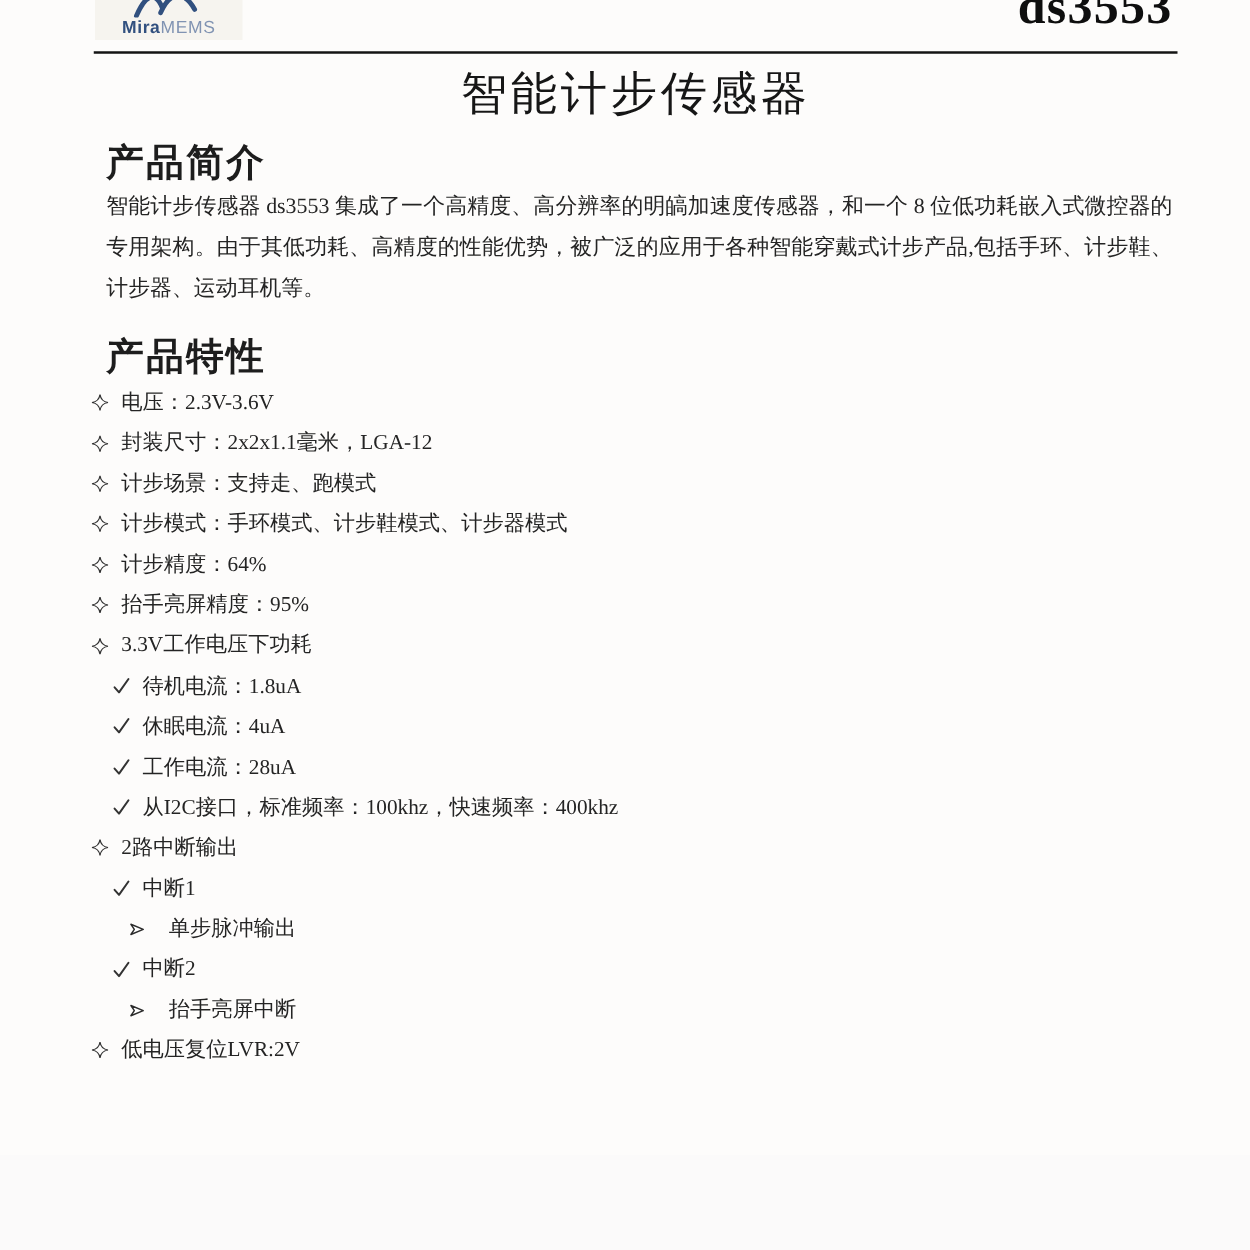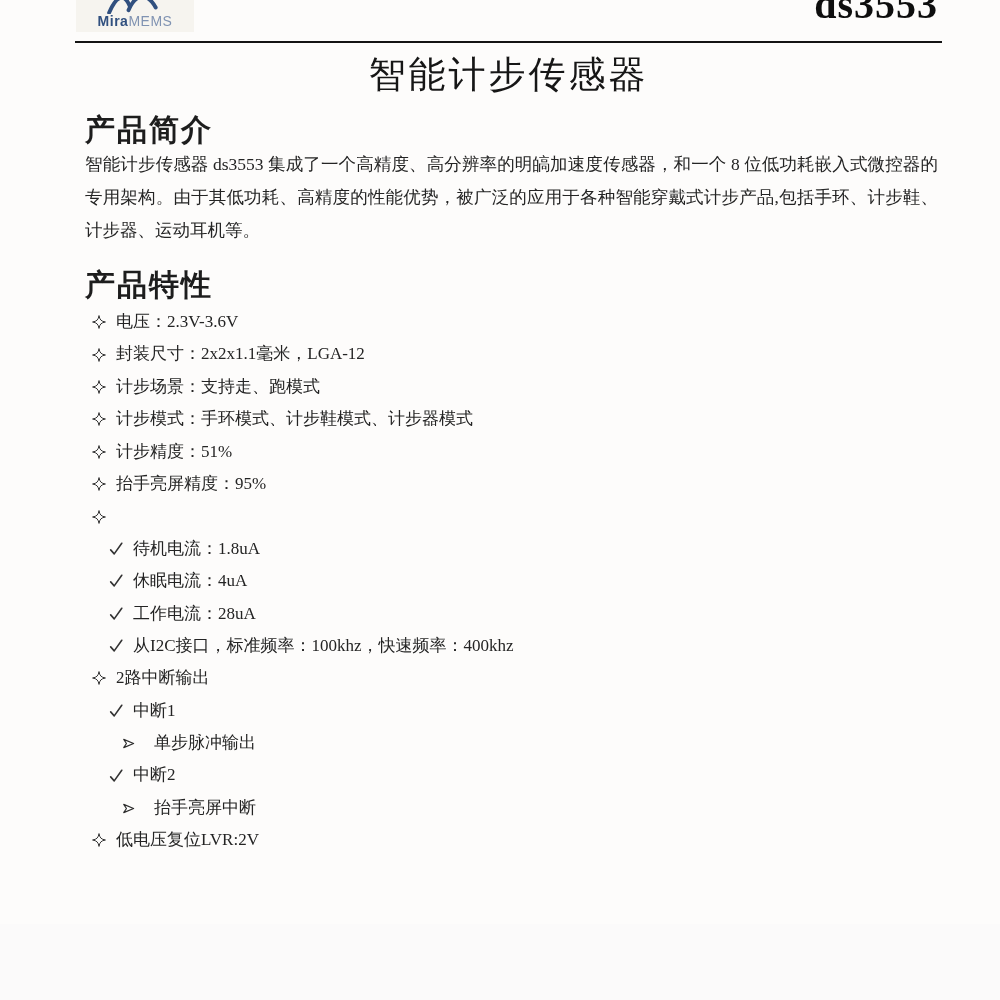--- a/index.html
+++ b/index.html
@@ -53,21 +53,21 @@
   }
   #intro-heading   { top:110px; }
   #features-heading{ top:265px; }
   #apps-heading    { top:922px; }
 
   .intro-paragraph {
     position:absolute; left:85px; right:62px; top:148px;
     font-size:17.5px; line-height:33px; text-align:justify; color:#242424;
   }
 
-  .feature-list { position:absolute; left:89px; right:60px;text-align:center; }
+  .feature-list { position:absolute; left:70px; right:60px;text-align:center; }
   #features-list { top:306px; }
   #apps-list     { top:972px; }
 
   .li {
     display:flex; align-items:center;
     height:32.4px; line-height:32.4px; font-size:17px; color:#242424;
   }
   .li .bullet { display:inline-flex; align-items:center; flex:0 0 auto; }
   .level-1 { padding-left:3px;  }  .level-1 .bullet { margin-right:10px; }
   .level-2 { padding-left:19px; }  .level-2 .bullet { margin-right:9px;  }
@@ -134,36 +134,37 @@
   </svg>
         </span>
         <span>计步模式：手环模式、计步鞋模式、计步器模式</span>
       </div>
       <div class="li level-1">
         <span class="bullet">
           <svg width="14" height="14" viewBox="0 0 24 24">
     <path d="M12 1 C13 8 16 11 23 12 C16 13 13 16 12 23 C11 16 8 13 1 12 C8 11 11 8 12 1 Z" fill="none" stroke="#333" stroke-width="1.7"></path>
   </svg>
         </span>
-        <span>计步精度：51%</span>
+        <span>计步精度：64%</span>
       </div>
       <div class="li level-1">
         <span class="bullet">
           <svg width="14" height="14" viewBox="0 0 24 24">
     <path d="M12 1 C13 8 16 11 23 12 C16 13 13 16 12 23 C11 16 8 13 1 12 C8 11 11 8 12 1 Z" fill="none" stroke="#333" stroke-width="1.7"></path>
   </svg>
         </span>
         <span>抬手亮屏精度：95%</span>
       </div>
       <div class="li level-1">
         <span class="bullet">
           <svg width="14" height="14" viewBox="0 0 24 24">
     <path d="M12 1 C13 8 16 11 23 12 C16 13 13 16 12 23 C11 16 8 13 1 12 C8 11 11 8 12 1 Z" fill="none" stroke="#333" stroke-width="1.7"></path>
   </svg>
         </span>
+        <span>3.3V工作电压下功耗</span>
       </div>
       <div class="li level-2">
         <span class="bullet">
           <svg width="16" height="16" viewBox="0 0 18 18">
     <path d="M3 10 L7 14.5 L15.5 2.5" fill="none" stroke="#333" stroke-width="1.8" stroke-linecap="round" stroke-linejoin="round"></path>
   </svg>
         </span>
         <span>待机电流：1.8uA</span>
       </div>
       <div class="li level-2">

